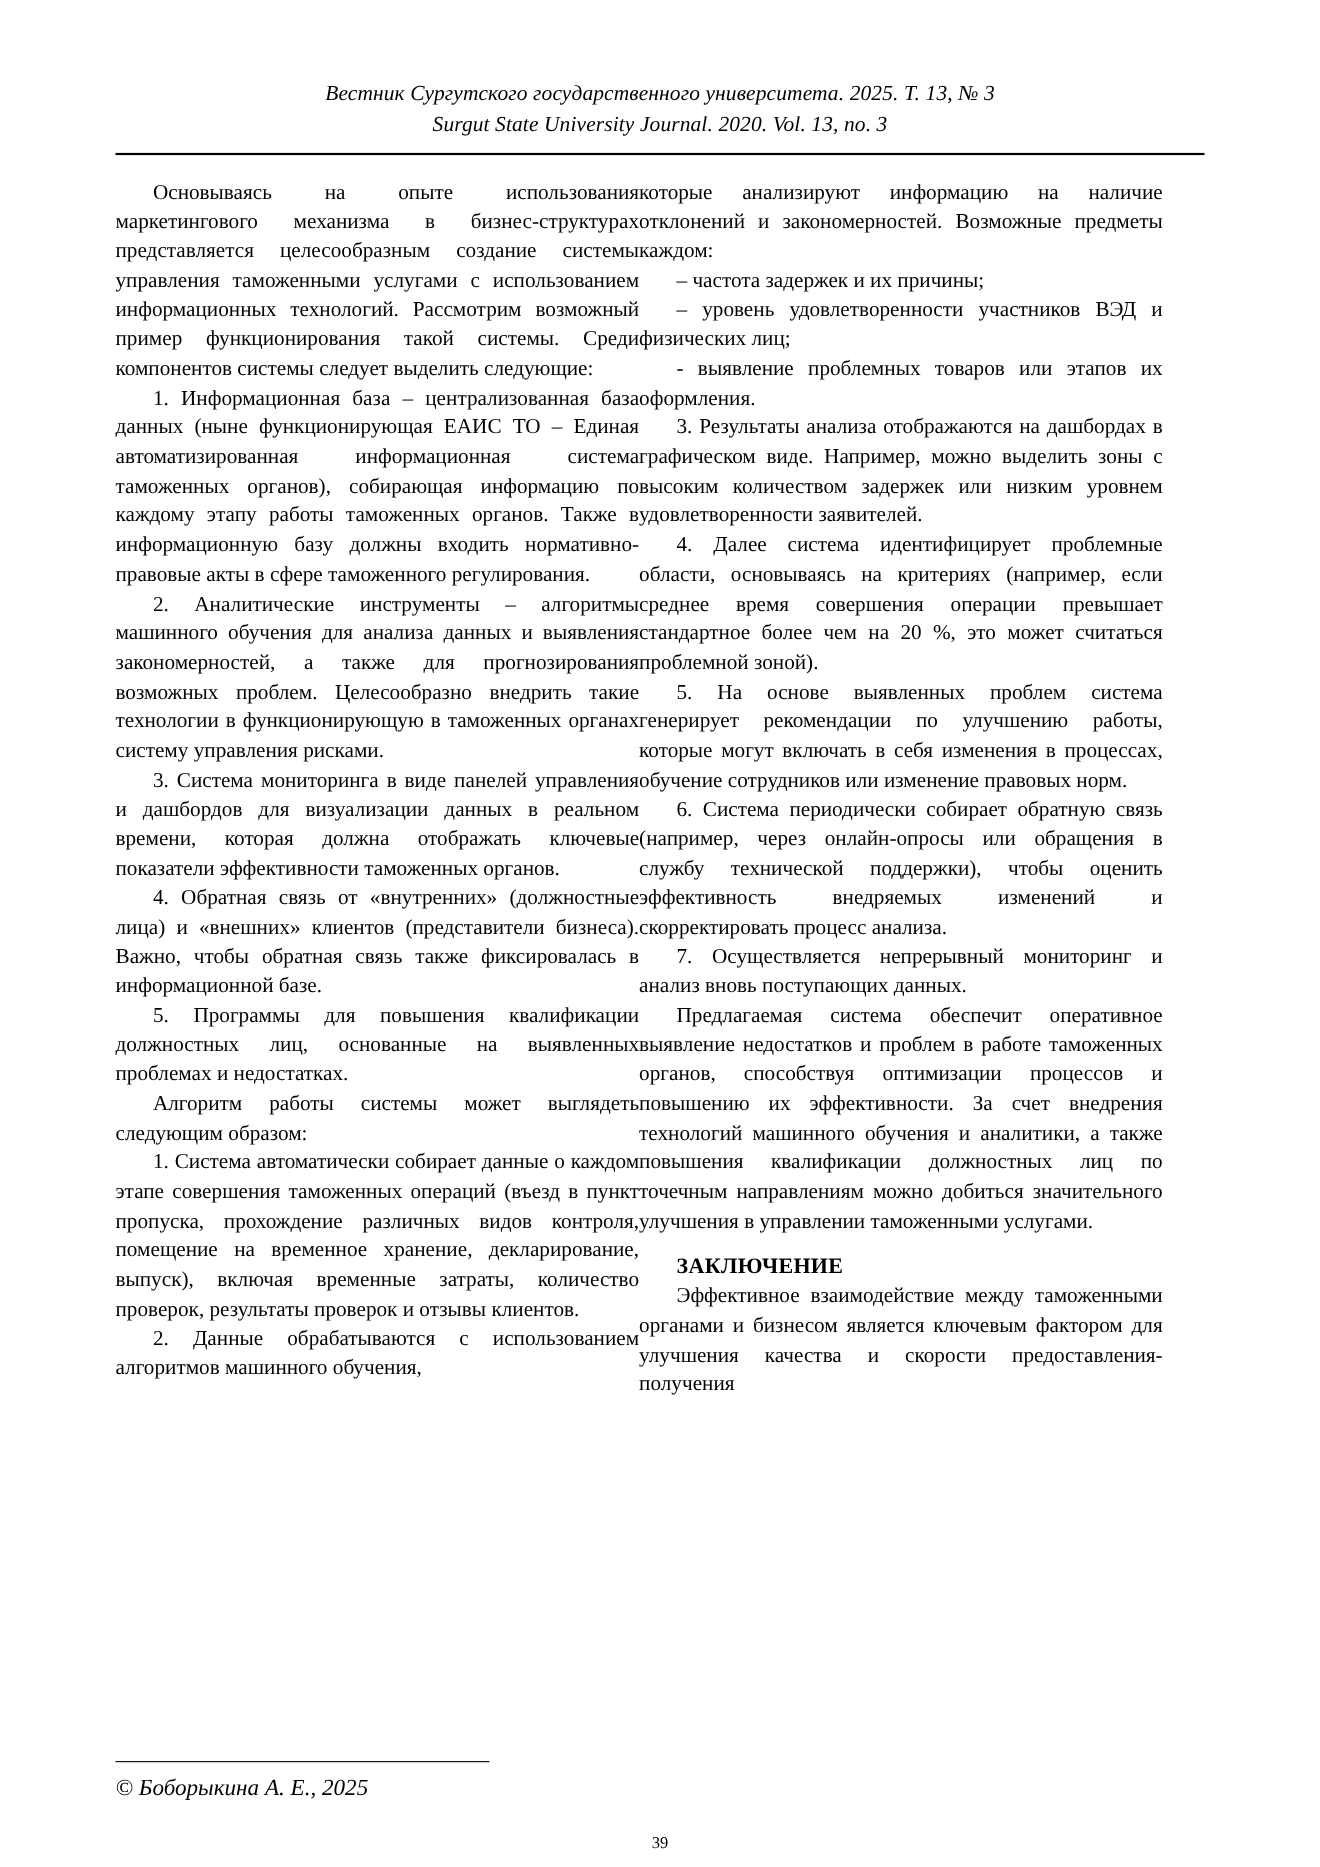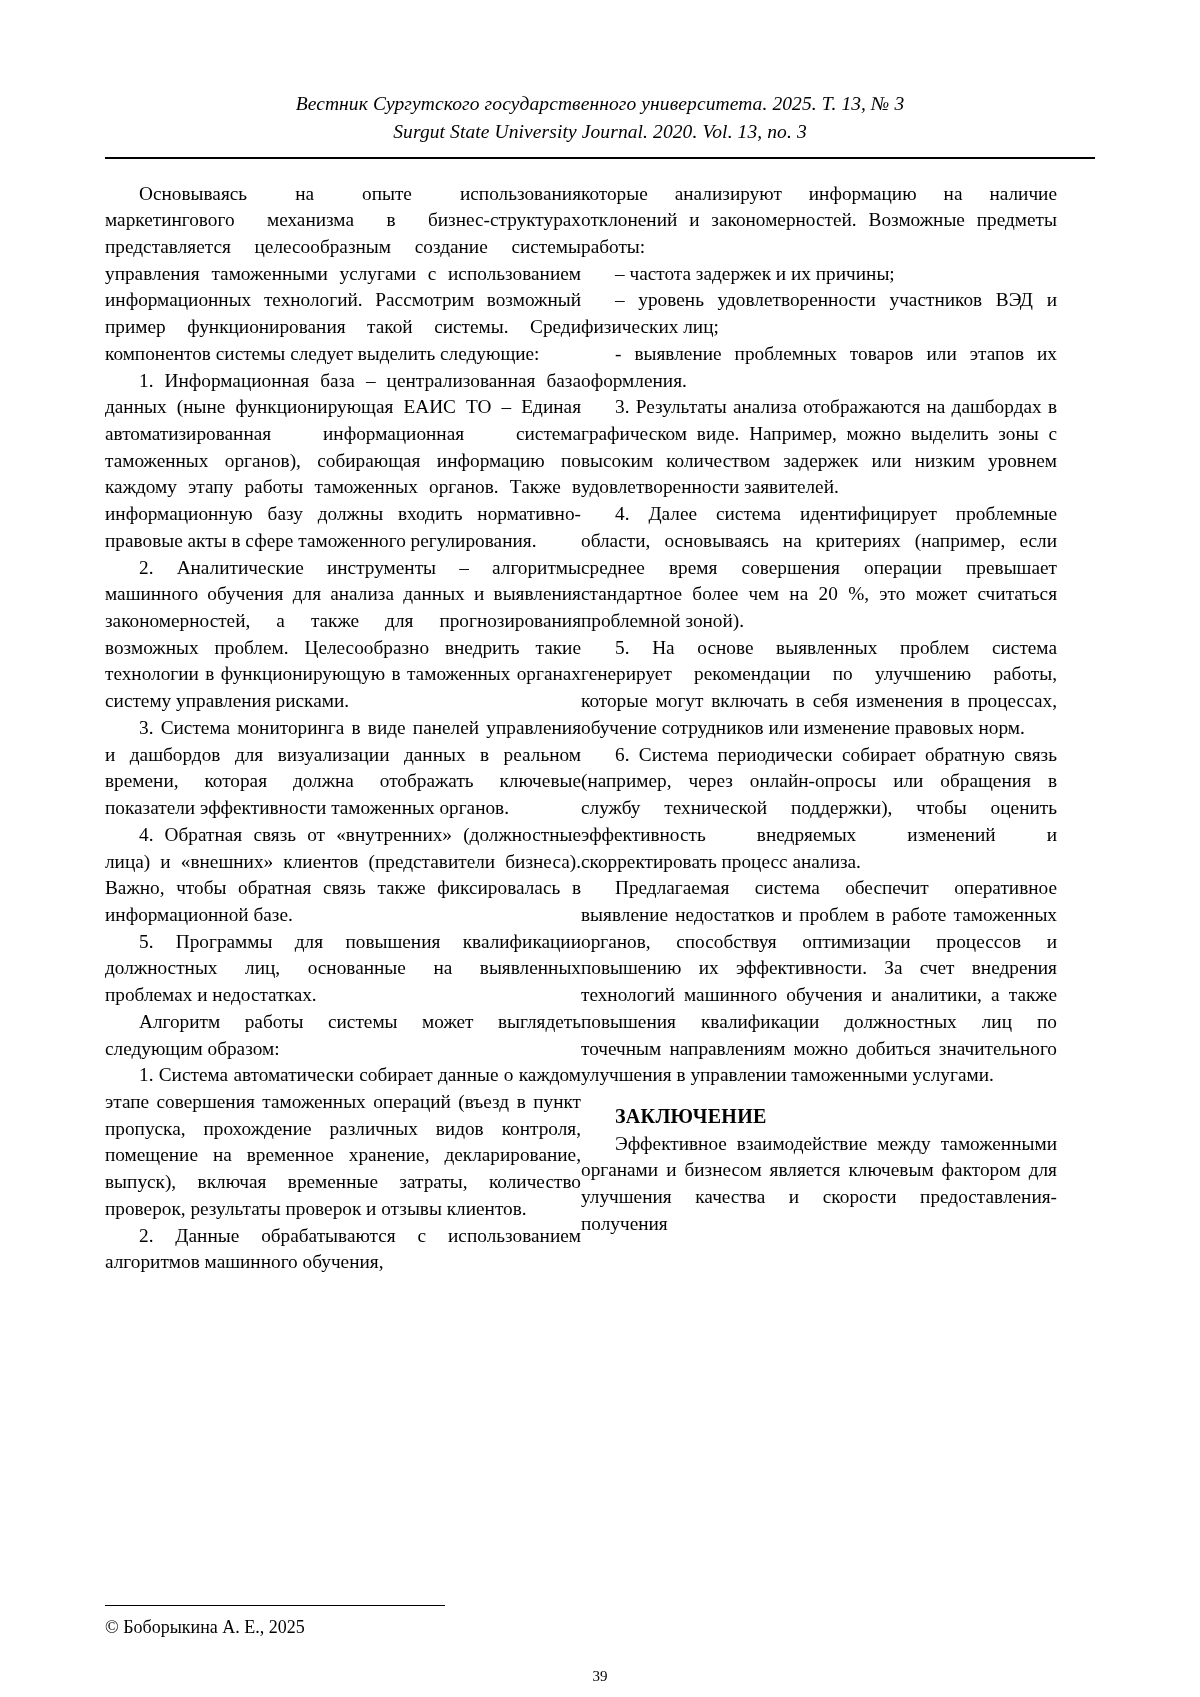--- a/index.html
+++ b/index.html
@@ -14,21 +14,21 @@
     color: #000000;
     position: relative;
     overflow: hidden;
   }
   .page {
     position: absolute;
     left: 0; top: 0;
     width: 1200px;
     height: 1697px;
     box-sizing: border-box;
-    padding: 90px 105px 40px 105px;
+    padding: 72px 105px 40px 105px;
   }
   .header {
     text-align: center;
     font-style: italic;
     font-size: 19.5px;
     line-height: 1.45;
     letter-spacing: 0.1px;
   }
   .header-rule {
     border: none;
@@ -72,22 +72,23 @@
     bottom: 58px;
     width: 990px;
   }
   .footer-rule {
     border: none;
     border-top: 1.4px solid #000;
     width: 340px;
     margin: 0 0 10px 0;
   }
   .copyright {
-    font-size: 18px;
+    font-size: 21px;
     line-height: 1.3;
+    font-style: italic;
   }
   .page-number {
     position: absolute;
     left: 0;
     right: 0;
     bottom: 12px;
     text-align: center;
     font-size: 15px;
   }
 </style>
@@ -110,28 +111,29 @@
       <p>2. Аналитические инструменты – алгоритмы машинного обучения для анализа данных и выявления закономерностей, а также для прогнозирования возможных проблем. Целесообразно внедрить такие технологии в функционирующую в таможенных органах систему управления рисками.</p>
       <p>3. Система мониторинга в виде панелей управления и дашбордов для визуализации данных в реальном времени, которая должна отображать ключевые показатели эффективности таможенных органов.</p>
       <p>4. Обратная связь от «внутренних» (должностные лица) и «внешних» клиентов (представители бизнеса). Важно, чтобы обратная связь также фиксировалась в информационной базе.</p>
       <p>5. Программы для повышения квалификации должностных лиц, основанные на выявленных проблемах и недостатках.</p>
       <p>Алгоритм работы системы может выглядеть следующим образом:</p>
       <p>1. Система автоматически собирает данные о каждом этапе совершения таможенных операций (въезд в пункт пропуска, прохождение различных видов контроля, помещение на временное хранение, декларирование, выпуск), включая временные затраты, количество проверок, результаты проверок и отзывы клиентов.</p>
       <p>2. Данные обрабатываются с использованием алгоритмов машинного обучения,</p>
     </div>
 
     <div class="col">
-      <p class="noindent">которые анализируют информацию на наличие отклонений и закономерностей. Возможные предметы работы:</p>
+      <p class="noindent">которые анализируют информацию на наличие отклонений и закономерностей. Возможные предметы каждом:</p>
       <p class="dash">– частота задержек и их причины;</p>
       <p class="dash">– уровень удовлетворенности участников ВЭД и физических лиц;</p>
       <p class="dash">- выявление проблемных товаров или этапов их оформления.</p>
       <p>3. Результаты анализа отображаются на дашбордах в графическом виде. Например, можно выделить зоны с высоким количеством задержек или низким уровнем удовлетворенности заявителей.</p>
       <p>4. Далее система идентифицирует проблемные области, основываясь на критериях (например, если среднее время совершения операции превышает стандартное более чем на 20 %, это может считаться проблемной зоной).</p>
       <p>5. На основе выявленных проблем система генерирует рекомендации по улучшению работы, которые могут включать в себя изменения в процессах, обучение сотрудников или изменение правовых норм.</p>
       <p>6. Система периодически собирает обратную связь (например, через онлайн-опросы или обращения в службу технической поддержки), чтобы оценить эффективность внедряемых изменений и скорректировать процесс анализа.</p>
+      <p>7. Осуществляется непрерывный мониторинг и анализ вновь поступающих данных.</p>
       <p>Предлагаемая система обеспечит оперативное выявление недостатков и проблем в работе таможенных органов, способствуя оптимизации процессов и повышению их эффективности. За счет внедрения технологий машинного обучения и аналитики, а также повышения квалификации должностных лиц по точечным направлениям можно добиться значительного улучшения в управлении таможенными услугами.</p>
       <h2 class="section">ЗАКЛЮЧЕНИЕ</h2>
       <p>Эффективное взаимодействие между таможенными органами и бизнесом является ключевым фактором для улучшения качества и скорости предоставления-получения</p>
     </div>
 
   </div>
 
   <div class="footer">
     <hr class="footer-rule">
     <div class="copyright">© Боборыкина А. Е., 2025</div>

